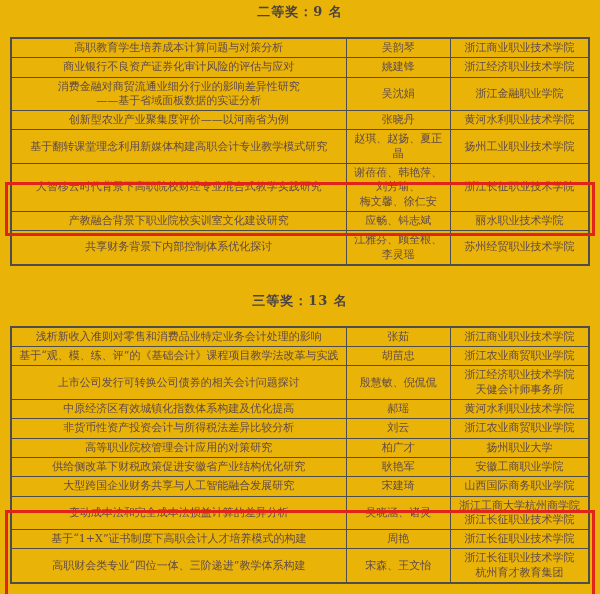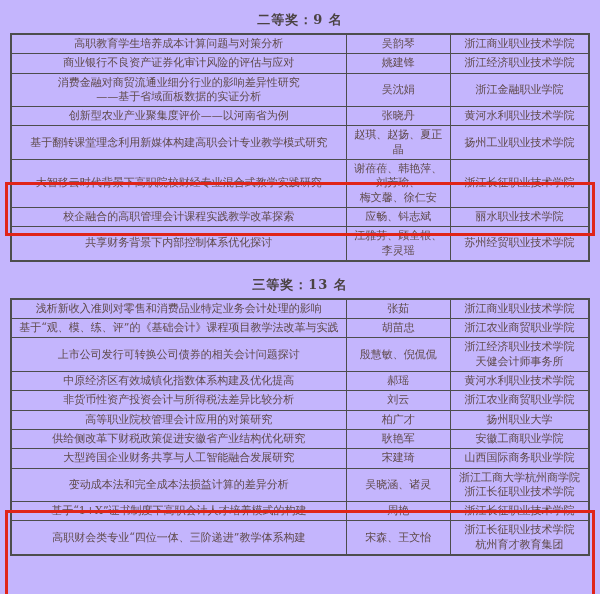--- a/index.html
+++ b/index.html
@@ -4,42 +4,42 @@
 <style>
   html, body {
     margin: 0;
     padding: 0;
     background: #ffffff;
   }
   .page {
     position: relative;
     width: 600px;
     height: 594px;
-    background: #c4b5fd;
+    background: #eab308;
     overflow: hidden;
     box-sizing: border-box;
-    padding-top: 10px;
+    padding-top: 2px;
     font-family: "DejaVu Serif", "Liberation Serif", serif;
     color: #5f4a4a;
   }
   .section-title {
     margin: 0;
     padding: 1px 0 4px 0;
     text-align: center;
     font-size: 13px;
     font-weight: bold;
     letter-spacing: 1px;
     color: #4a4242;
   }
   .section-third .section-title {
     padding-top: 14px;
   }
   table.awards-table {
     width: 580px;
-    margin: 0 auto;
+    margin: 12px auto;
     border-collapse: collapse;
     table-layout: fixed;
     border: 2px solid #4d4d4d;
   }
   table.awards-table td {
     border: 1px solid #4d4d4d;
     text-align: center;
     vertical-align: middle;
     font-size: 11px;
     line-height: 1.3;
@@ -95,21 +95,21 @@
             <td>赵琪、赵扬、夏正晶</td>
             <td>扬州工业职业技术学院</td>
           </tr>
           <tr class="hl">
             <td>大智移云时代背景下高职院校财经专业混合式教学实践研究</td>
             <td>谢蓓蓓、韩艳萍、刘芳瑜、
 梅文馨、徐仁安</td>
             <td>浙江长征职业技术学院</td>
           </tr>
           <tr>
-            <td>校企融合的高职管理会计课程实践教学改革探索</td>
+            <td>产教融合背景下职业院校实训室文化建设研究</td>
             <td>应畅、钭志斌</td>
             <td>丽水职业技术学院</td>
           </tr>
           <tr>
             <td>共享财务背景下内部控制体系优化探讨</td>
             <td>江雅芬、顾全根、李灵瑶</td>
             <td>苏州经贸职业技术学院</td>
           </tr>
         </tbody>
     </table>

